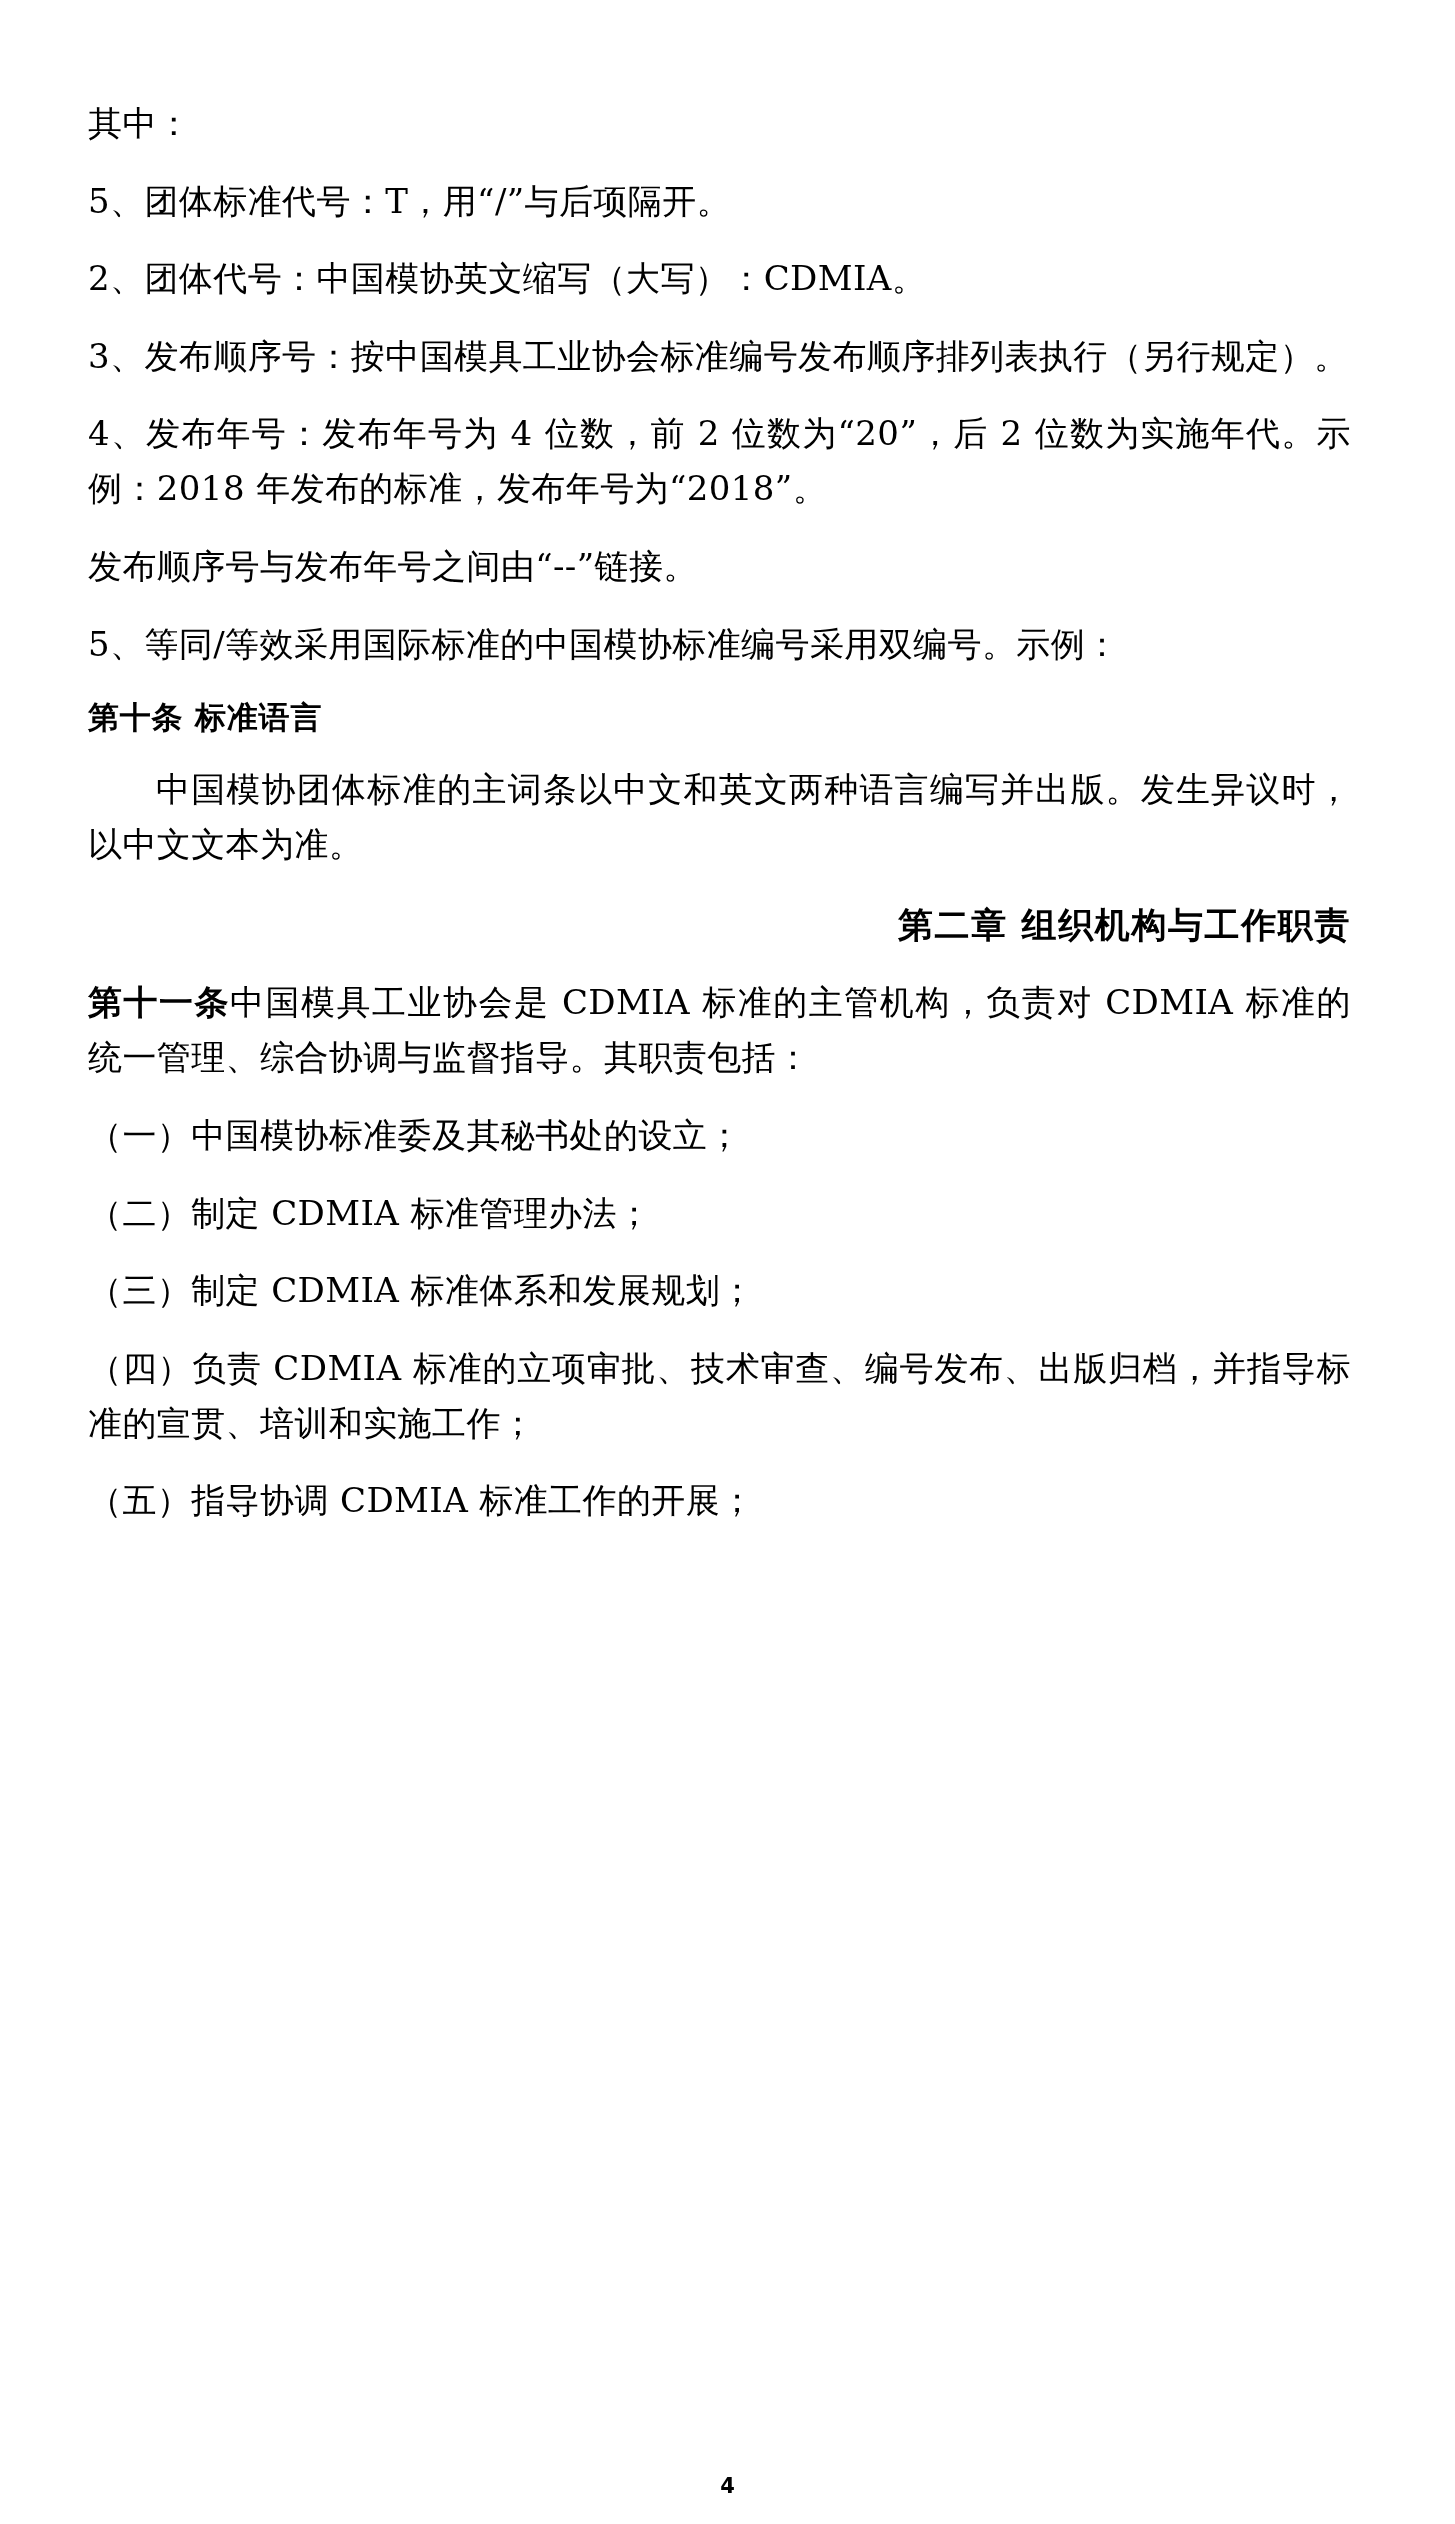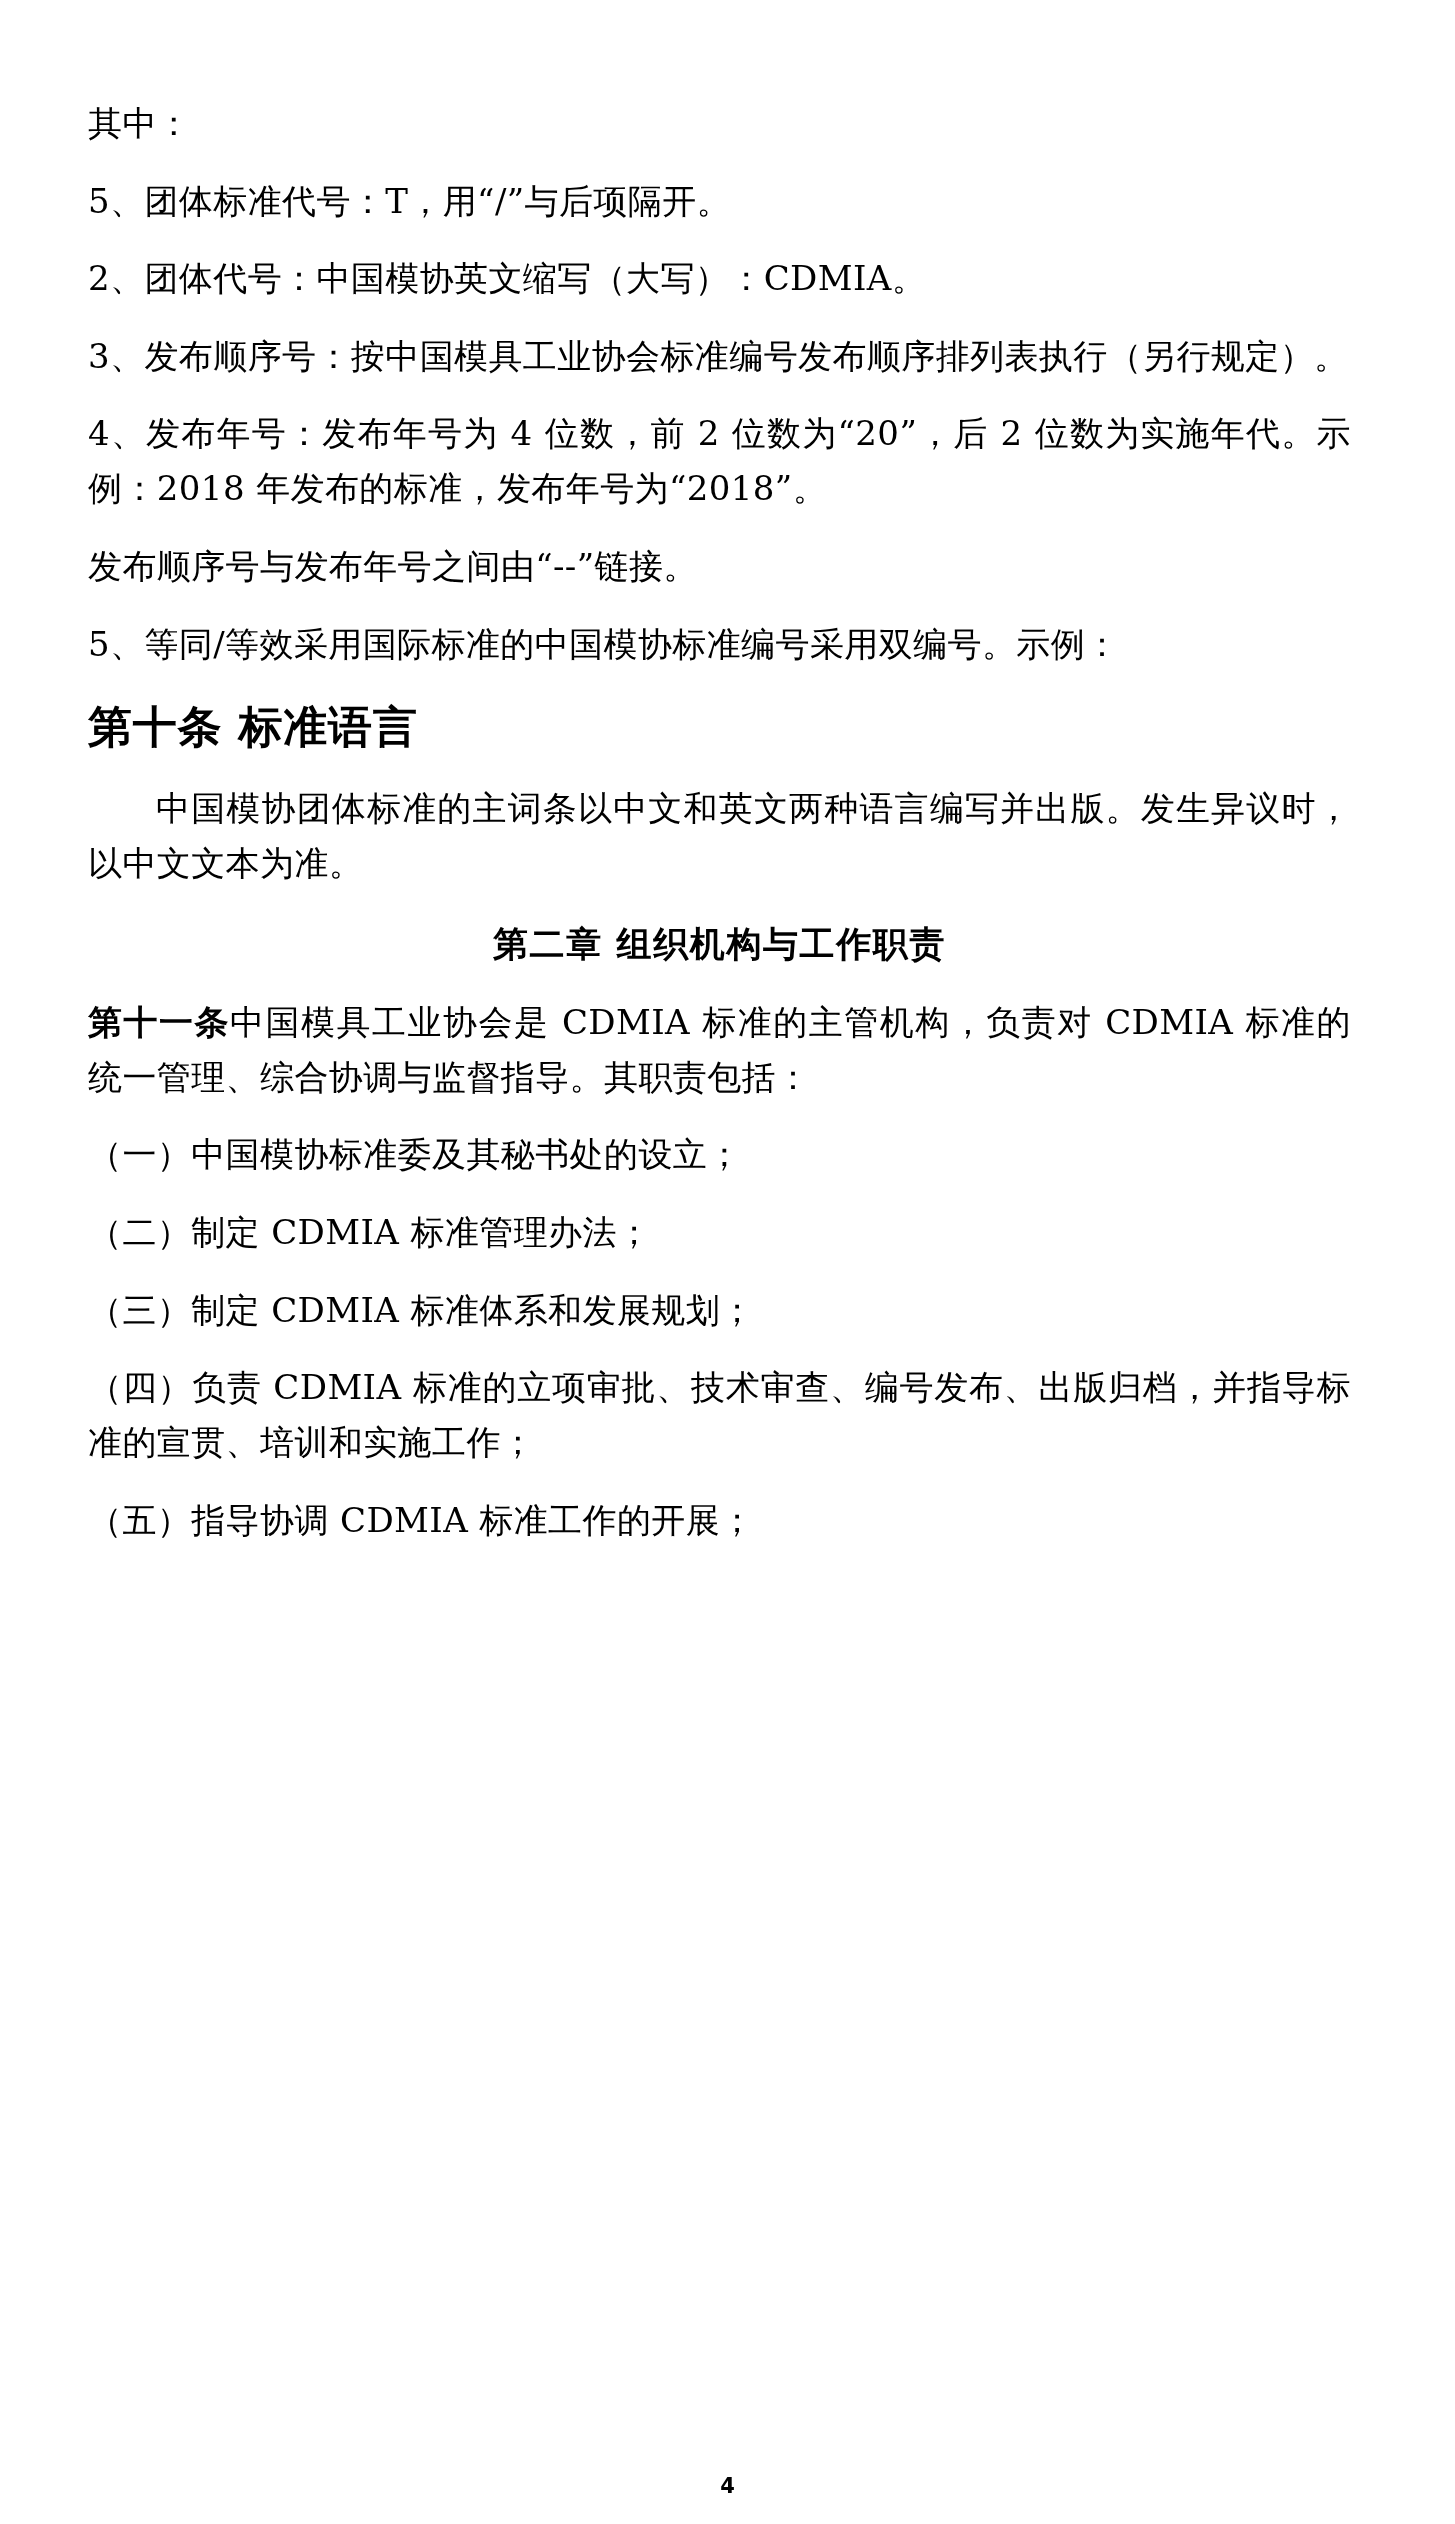--- a/index.html
+++ b/index.html
@@ -30,30 +30,30 @@
     line-height: 1.62;
     text-align: justify;
     text-justify: inter-ideograph;
     letter-spacing: 0.4px;
   }
   p.indent {
     text-indent: 68px;
   }
   .heading-clause {
     margin: 2px 0 21px 0;
-    font-size: 44px;
+    font-size: 31px;
     font-weight: bold;
     line-height: 1.5;
     letter-spacing: 0.8px;
   }
   .heading-chapter {
     margin: 27px 0 24px 0;
     font-size: 35px;
     font-weight: bold;
-    text-align: center;
+    text-align: right;
     line-height: 1.5;
     letter-spacing: 1.6px;
   }
   .clause-lead {
     font-weight: bold;
   }
   p.codeline {
     margin: 0 0 22.5px 0;
     font-size: 32px;
     line-height: 1.6;

